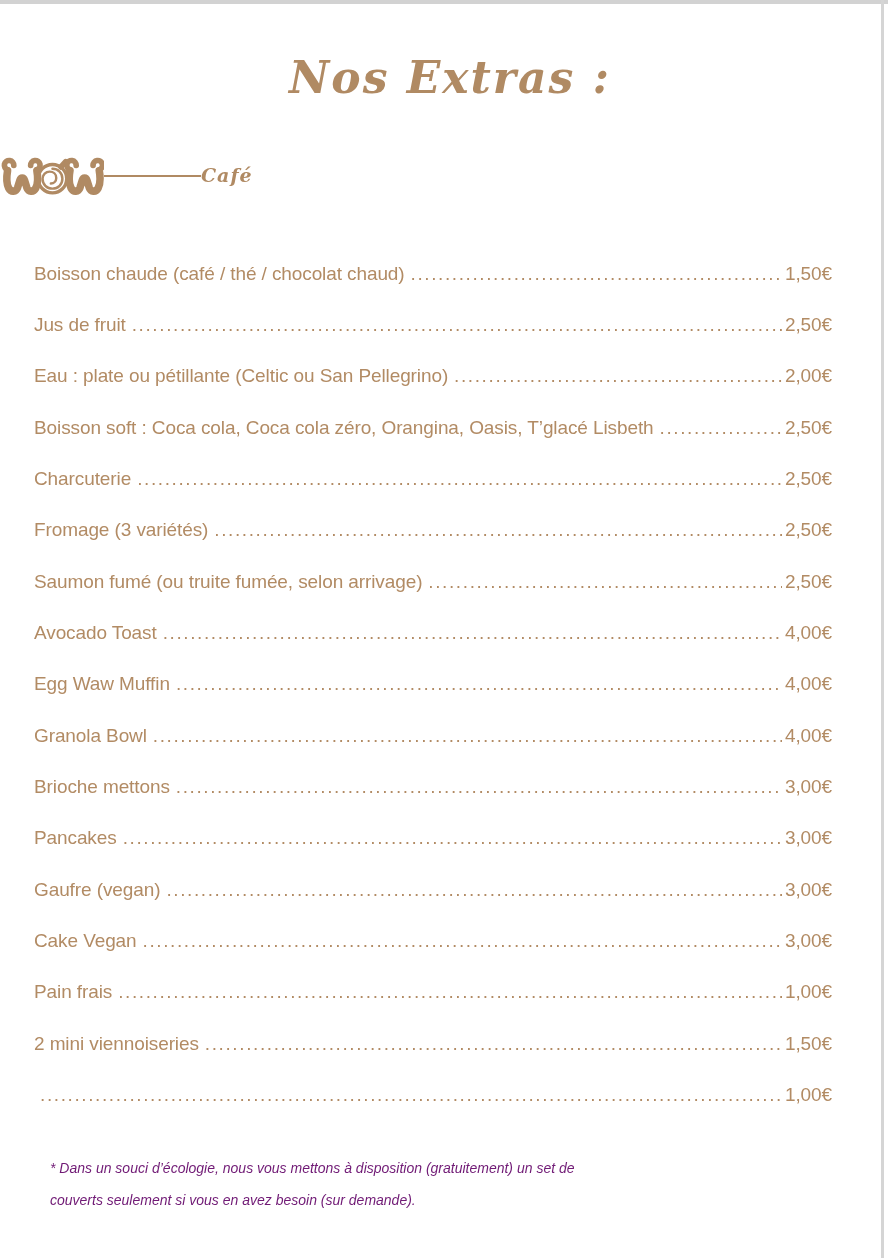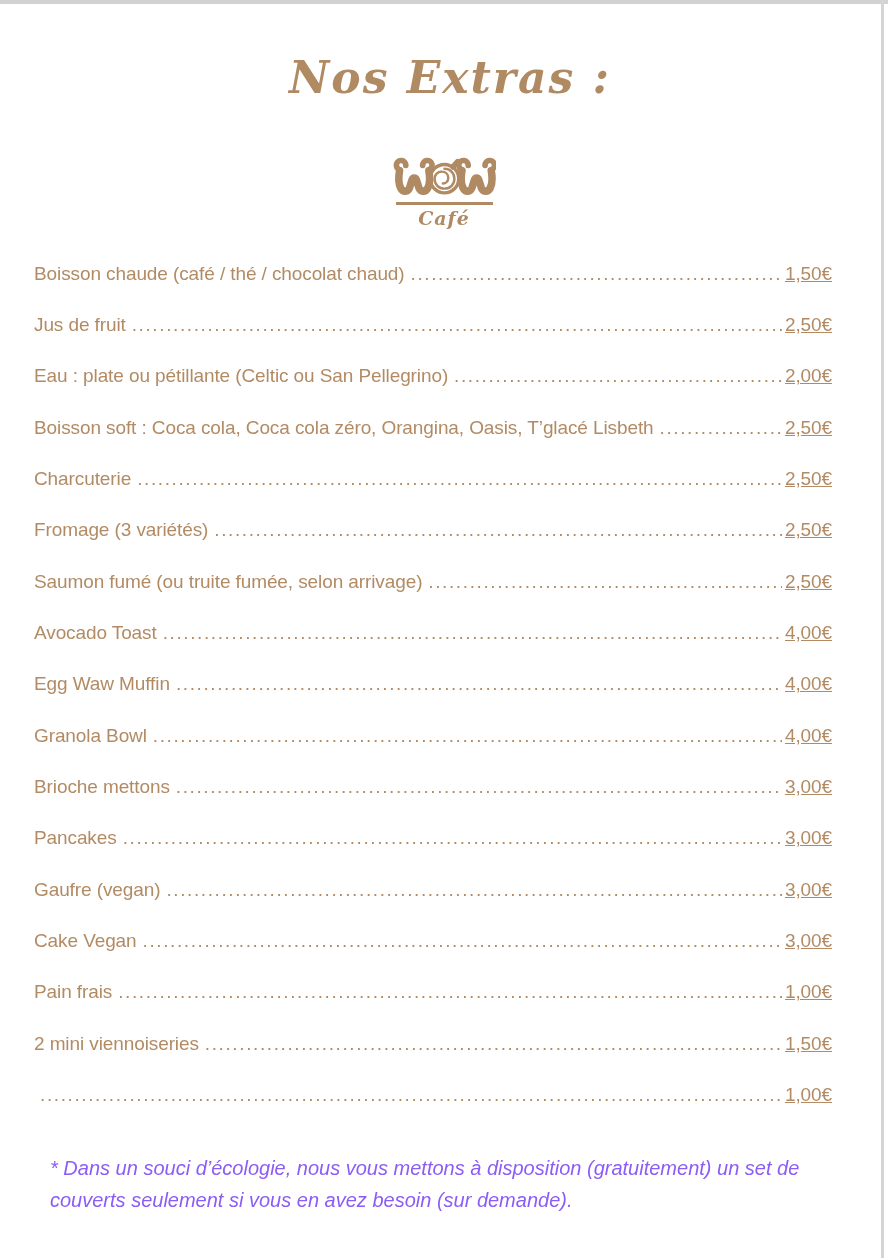--- a/index.html
+++ b/index.html
@@ -26,21 +26,21 @@
     text-align: center;
     font-family: "DejaVu Serif", serif;
     font-style: italic; font-weight: bold;
     font-size: 44px;
     letter-spacing: 2px;
     color: #b08a63;
     padding-left: 20px;
   }
   .logo {
     position: absolute; top: 150px; left: 0; right: 0;
-    display: flex; flex-direction: column; align-items: center;
+    display: flex; align-items: center;
   }
   .logo svg { display: block; }
   .logo-underline {
     width: 97px; height: 2.5px;
     background: #b08a63;
     margin-top: 5px;
   }
   .logo-subtitle {
     margin-top: 2px;
     font-family: "DejaVu Serif", serif;
@@ -63,27 +63,27 @@
   .item-label { flex: 0 0 auto; }
   .dots-leader {
     flex: 1 1 auto;
     overflow: hidden;
     margin: 0 3px 0 6px;
     letter-spacing: 1.6px;
   }
   .dots-leader::after {
     content: "....................................................................................................................................................................................................";
   }
-  .item-price { flex: 0 0 auto; text-decoration: underline; }
+  .item-price { flex: 0 0 auto; }
   .footnote {
     position: absolute; top: 1152px; left: 50px; right: 80px;
     font-style: italic;
-    font-size: 20px;
+    font-size: 14px;
     line-height: 32px;
-    color: #8b5cf6;
+    color: #701a75;
   }
   .footnote-line { display: block; }
 </style>
 </head>
 <body>
 
 <div class="page-top-edge"></div>
 <div class="page-right-edge"></div>
 
 <h1 class="page-title">Nos Extras :</h1>

